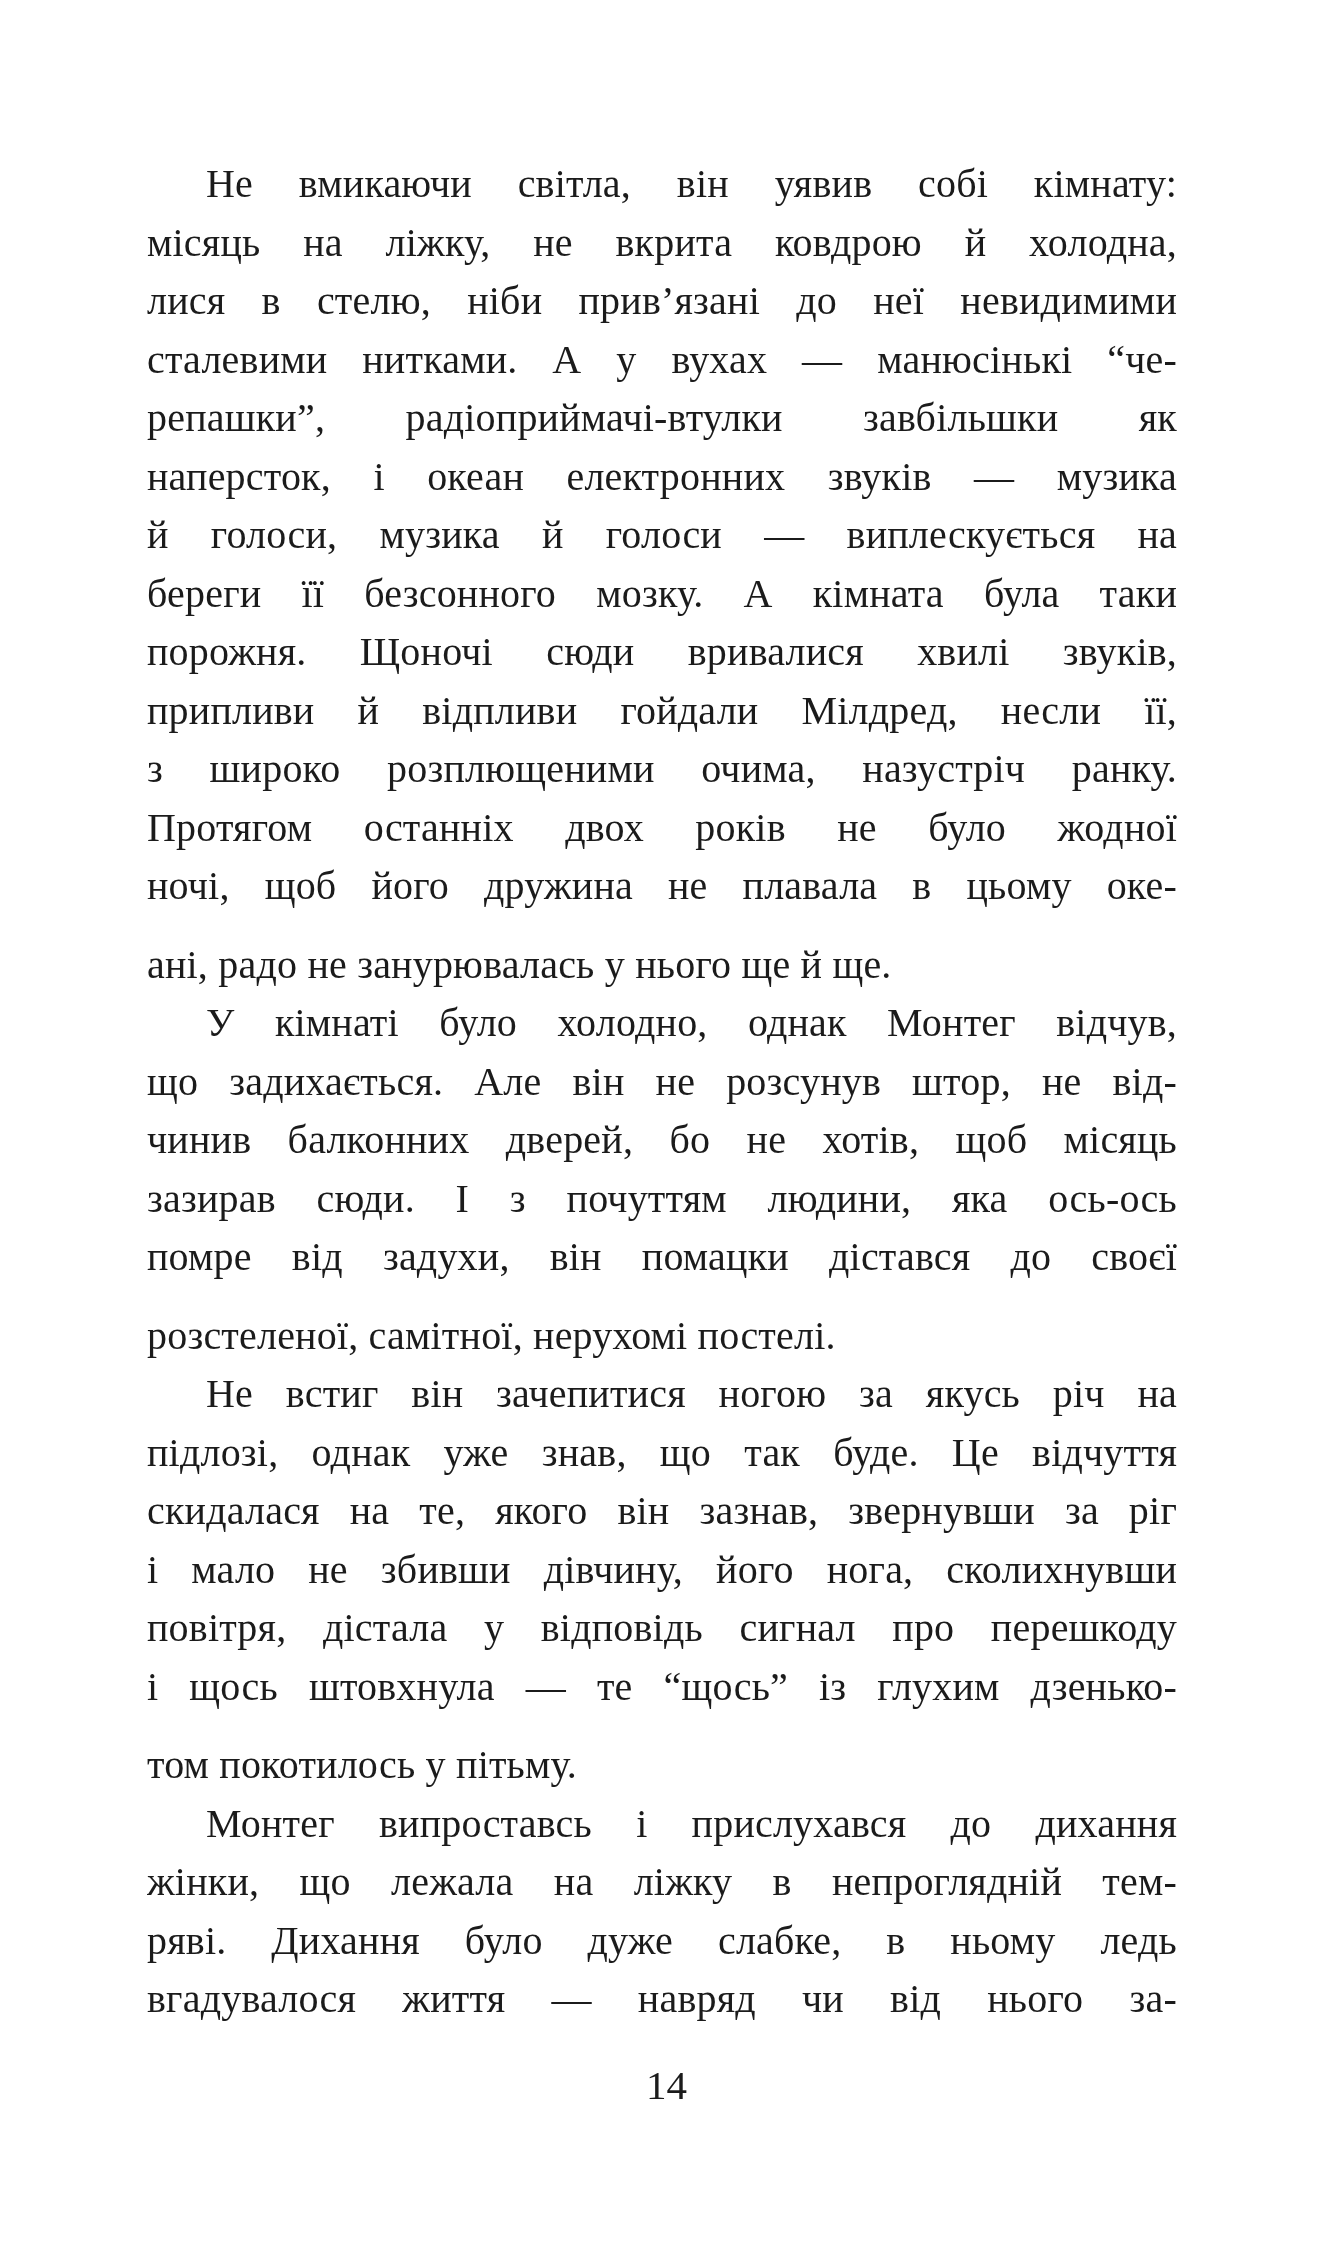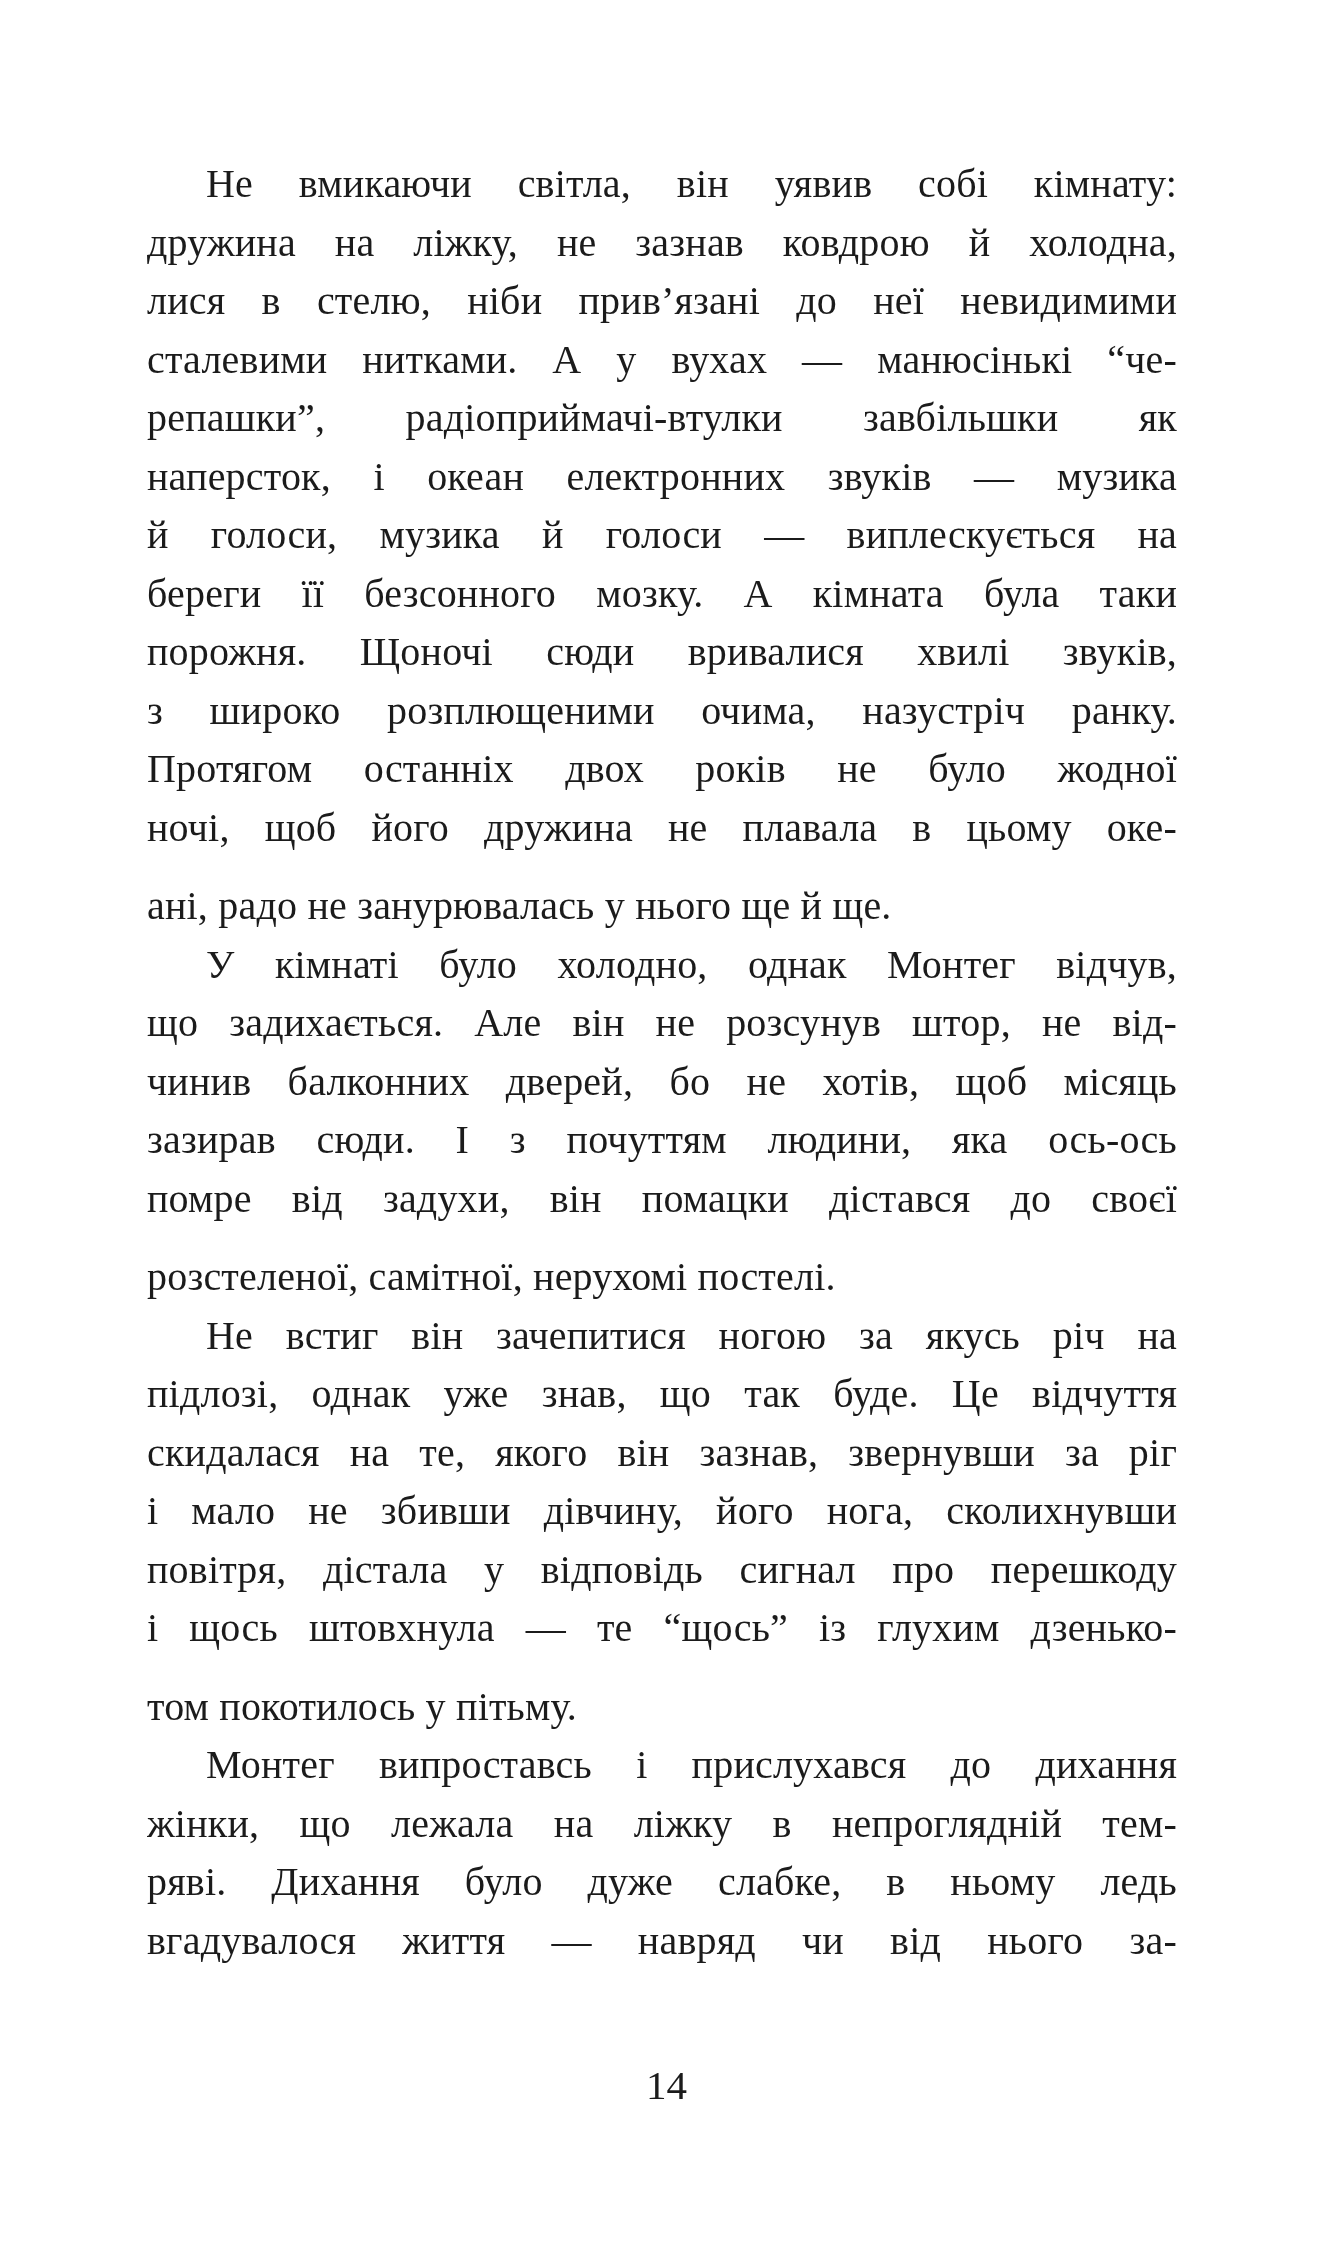--- a/index.html
+++ b/index.html
@@ -50,28 +50,29 @@
     font-size: 41px;
     line-height: 58px;
   }
 </style>
 </head>
 <body>
 
 <div class="book-page">
   <div class="text-block" id="text-block">
       <div class="line indent">Не вмикаючи світла, він уявив собі кімнату:</div>
-      <div class="line">дружина на ліжку, не зазнав ковдрою й холодна,</div>
+      <div class="line">місяць на ліжку, не вкрита ковдрою й холодна,</div>
       <div class="line">лися в стелю, ніби прив’язані до неї невидимими</div>
       <div class="line">сталевими нитками. А у вухах — манюсінькі “че-</div>
       <div class="line">репашки”, радіоприймачі-втулки завбільшки як</div>
       <div class="line">наперсток, і океан електронних звуків — музика</div>
       <div class="line">й голоси, музика й голоси — виплескується на</div>
       <div class="line">береги її безсонного мозку. А кімната була таки</div>
       <div class="line">порожня. Щоночі сюди вривалися хвилі звуків,</div>
+      <div class="line">припливи й відпливи гойдали Мілдред, несли її,</div>
       <div class="line">з широко розплющеними очима, назустріч ранку.</div>
       <div class="line">Протягом останніх двох років не було жодної</div>
       <div class="line">ночі, щоб його дружина не плавала в цьому оке-</div>
       <div class="line par-end">ані, радо не занурювалась у нього ще й ще.</div>
       <div class="line indent">У кімнаті було холодно, однак Монтег відчув,</div>
       <div class="line">що задихається. Але він не розсунув штор, не від-</div>
       <div class="line">чинив балконних дверей, бо не хотів, щоб місяць</div>
       <div class="line">зазирав сюди. І з почуттям людини, яка ось-ось</div>
       <div class="line">помре від задухи, він помацки дістався до своєї</div>
       <div class="line par-end">розстеленої, самітної, нерухомі постелі.</div>

